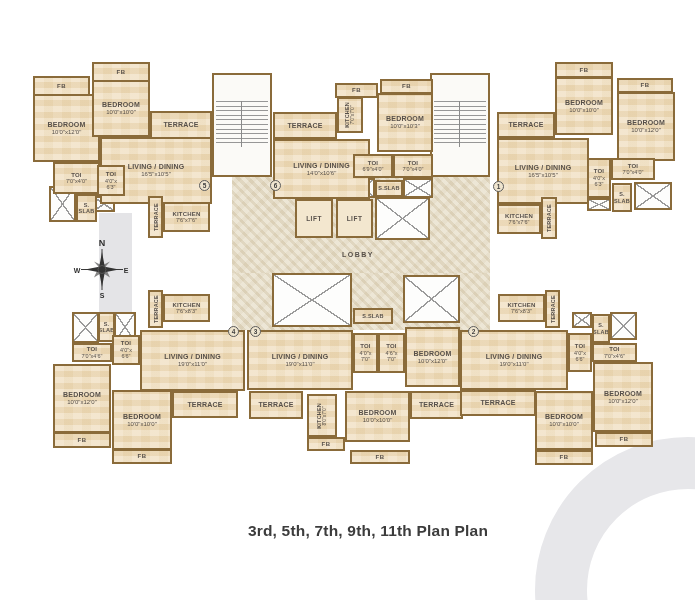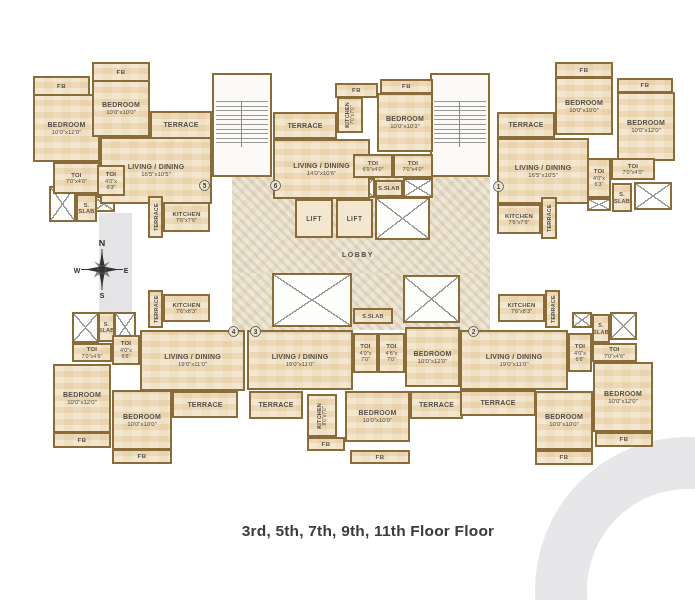--- a/index.html
+++ b/index.html
@@ -110,21 +110,21 @@
     <line x1="9" y1="33.5" x2="51" y2="33.5" stroke="#3a3a3a" stroke-width="1"></line>
     <polygon points="38,25.5 33.2,31 38,41.5 30,36.5 22,41.5 26.8,31 22,25.5 30,29.5" fill="#6e6e6e" opacity="0.85"></polygon>
     <polygon points="30,16 32.8,30.7 47,33.5 32.8,36.3 30,51 27.2,36.3 13,33.5 27.2,30.7" fill="#333333"></polygon>
     <circle cx="30" cy="33.5" r="4" fill="none" stroke="#555" stroke-width="1"></circle>
     <text x="30" y="10" text-anchor="middle" font-size="9">N</text>
     <text x="54" y="36.5" text-anchor="middle" font-size="7">E</text>
     <text x="30" y="62" text-anchor="middle" font-size="7">S</text>
     <text x="5" y="36.5" text-anchor="middle" font-size="7">W</text>
   </svg>
 
-  <div class="title">3rd, 5th, 7th, 9th, 11th Floor Floor</div>
+  <div class="title">3rd, 5th, 7th, 9th, 11th Plan Plan</div>
 <div class="corridor" style="left: 232px; top: 177px; width: 258px; height: 96px;"></div>
     <div class="corridor" style="left: 232px; top: 273px; width: 258px; height: 57px;"></div>
     <div class="stair" style="left: 212px; top: 73px; width: 60px; height: 104px;">
       <div class="treads"></div>
     </div>
     <div class="stair" style="left: 430px; top: 73px; width: 60px; height: 104px;">
       <div class="treads"></div>
     </div>
     <div class="duct" style="left: 375px; top: 197px; width: 55px; height: 43px;"></div>
     <div class="duct" style="left: 272px; top: 273px; width: 80px; height: 54px;"></div>

